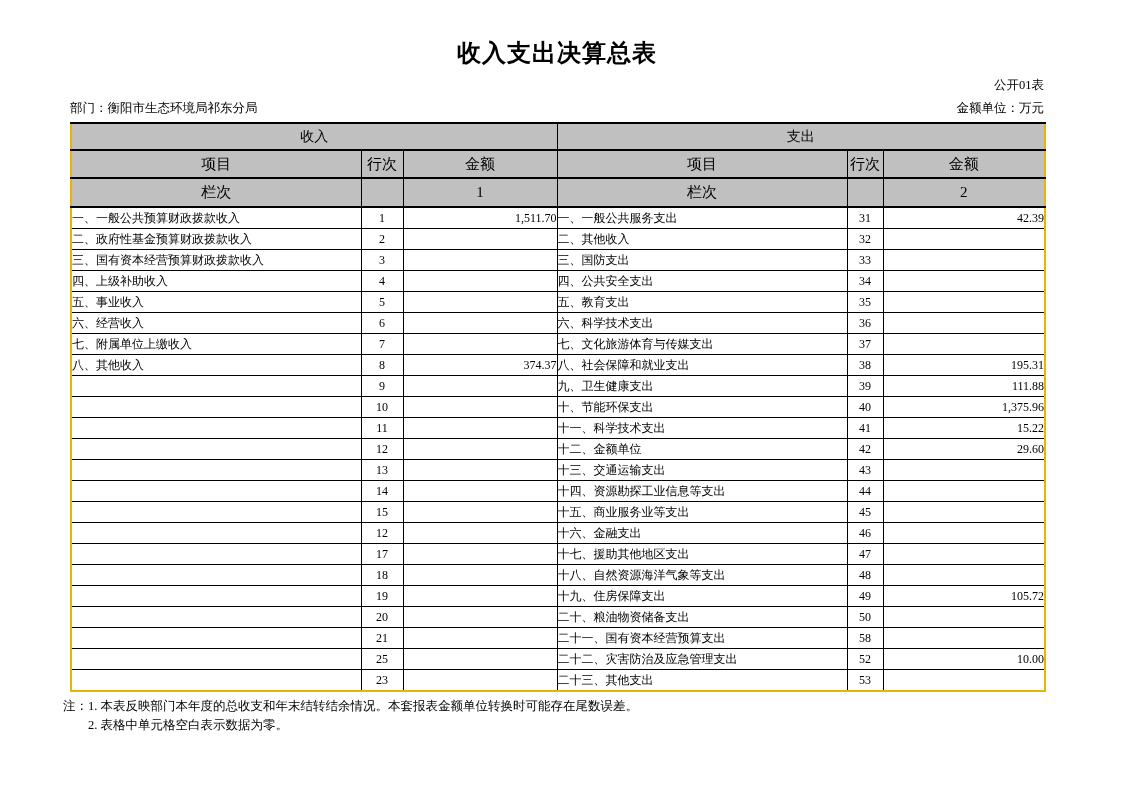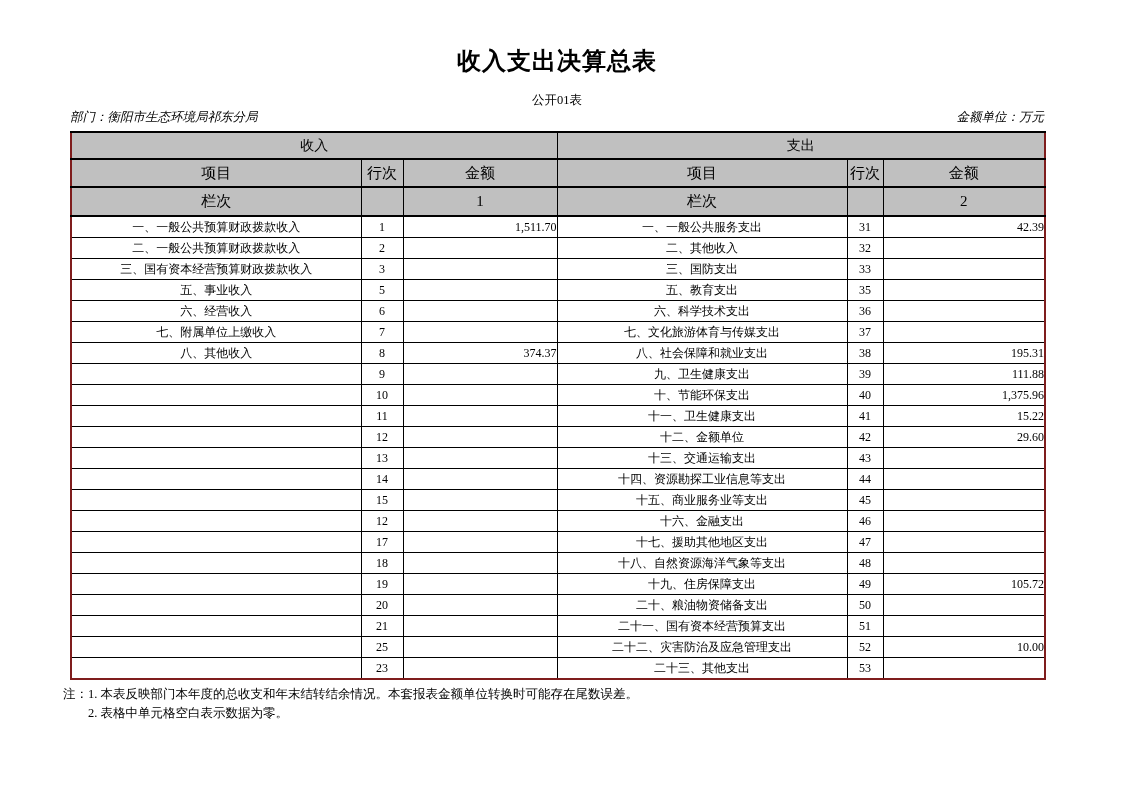--- a/index.html
+++ b/index.html
@@ -16,51 +16,50 @@
   }
   .sheet {
     position: relative;
     width: 1122px;
     height: 793px;
     background: #fff;
   }
   .content {
     position: absolute;
     left: 70px;
-    top: 12px;
+    top: 4px;
     width: 974px;
   }
   .title {
     padding-top: 36px;
     font-size: 24px;
     font-weight: bold;
     text-align: center;
     line-height: 1.1;
     letter-spacing: 1px;
   }
   .code-line {
-    margin-top: 20px;
+    margin-top: 13px;
     font-size: 12.5px;
-    text-align: center;
+    text-align: right;
     line-height: 1;
   }
   .meta-line {
-    margin-top: 4px;
+    margin-top: 10px;
     font-size: 12.5px;
     line-height: 1;
     display: flex;
     justify-content: space-between;
-    font-style: italic;
   }
   table.main {
     margin-top: 8px;
     width: 974px;
     border-collapse: collapse;
     table-layout: fixed;
-    border: 2px solid #7f1d1d;
+    border: 2px solid #eab308;
   }
   table.main td {
     border: 1px solid #000;
     font-size: 12px;
     padding: 0;
     overflow: hidden;
     white-space: nowrap;
     height: 20px;
     line-height: 20px;
     vertical-align: middle;
@@ -70,21 +69,21 @@
     text-align: center;
     font-size: 14px;
     border-bottom: 2px solid #000;
     border-top: 2px solid #000;
   }
   tr.band.sub td { font-size: 15px; }
   tr.band-top td { height: 25px; line-height: 25px; }
   tr.band-cols td { height: 26px; line-height: 26px; }
   tr.band-index td { height: 27px; line-height: 27px; }
   td.mid-sep { border-right: 2px solid #000; }
-  td.item { text-align: center; padding-left: 2px; }
+  td.item { text-align: left; padding-left: 2px; }
   td.line { text-align: center; }
   td.amount { text-align: right; padding-right: 2px; }
   .notes {
     margin-top: 5px;
     margin-left: -7px;
     font-size: 12.5px;
     line-height: 1.45;
   }
   .notes .note-row { display: flex; }
   .notes .note-prefix { flex: 0 0 auto; }
@@ -139,33 +138,41 @@
       <tbody>
           <tr>
             <td class="item">一、一般公共预算财政拨款收入</td>
             <td class="line">1</td>
             <td class="amount mid-sep">1,511.70</td>
             <td class="item">一、一般公共服务支出</td>
             <td class="line">31</td>
             <td class="amount">42.39</td>
           </tr>
           <tr>
-            <td class="item">二、一般公共预算财政拨款收入</td>
+            <td class="item">二、政府性基金预算财政拨款收入</td>
             <td class="line">2</td>
             <td class="amount mid-sep"></td>
             <td class="item">二、其他收入</td>
             <td class="line">32</td>
             <td class="amount"></td>
           </tr>
           <tr>
             <td class="item">三、国有资本经营预算财政拨款收入</td>
             <td class="line">3</td>
             <td class="amount mid-sep"></td>
             <td class="item">三、国防支出</td>
             <td class="line">33</td>
+            <td class="amount"></td>
+          </tr>
+          <tr>
+            <td class="item">四、上级补助收入</td>
+            <td class="line">4</td>
+            <td class="amount mid-sep"></td>
+            <td class="item">四、公共安全支出</td>
+            <td class="line">34</td>
             <td class="amount"></td>
           </tr>
           <tr>
             <td class="item">五、事业收入</td>
             <td class="line">5</td>
             <td class="amount mid-sep"></td>
             <td class="item">五、教育支出</td>
             <td class="line">35</td>
             <td class="amount"></td>
           </tr>
@@ -206,21 +213,21 @@
             <td class="line">10</td>
             <td class="amount mid-sep"></td>
             <td class="item">十、节能环保支出</td>
             <td class="line">40</td>
             <td class="amount">1,375.96</td>
           </tr>
           <tr>
             <td class="item"></td>
             <td class="line">11</td>
             <td class="amount mid-sep"></td>
-            <td class="item">十一、卫生健康支出</td>
+            <td class="item">十一、科学技术支出</td>
             <td class="line">41</td>
             <td class="amount">15.22</td>
           </tr>
           <tr>
             <td class="item"></td>
             <td class="line">12</td>
             <td class="amount mid-sep"></td>
             <td class="item">十二、金额单位</td>
             <td class="line">42</td>
             <td class="amount">29.60</td>
@@ -287,21 +294,21 @@
             <td class="amount mid-sep"></td>
             <td class="item">二十、粮油物资储备支出</td>
             <td class="line">50</td>
             <td class="amount"></td>
           </tr>
           <tr>
             <td class="item"></td>
             <td class="line">21</td>
             <td class="amount mid-sep"></td>
             <td class="item">二十一、国有资本经营预算支出</td>
-            <td class="line">51</td>
+            <td class="line">58</td>
             <td class="amount"></td>
           </tr>
           <tr>
             <td class="item"></td>
             <td class="line">25</td>
             <td class="amount mid-sep"></td>
             <td class="item">二十二、灾害防治及应急管理支出</td>
             <td class="line">52</td>
             <td class="amount">10.00</td>
           </tr>

